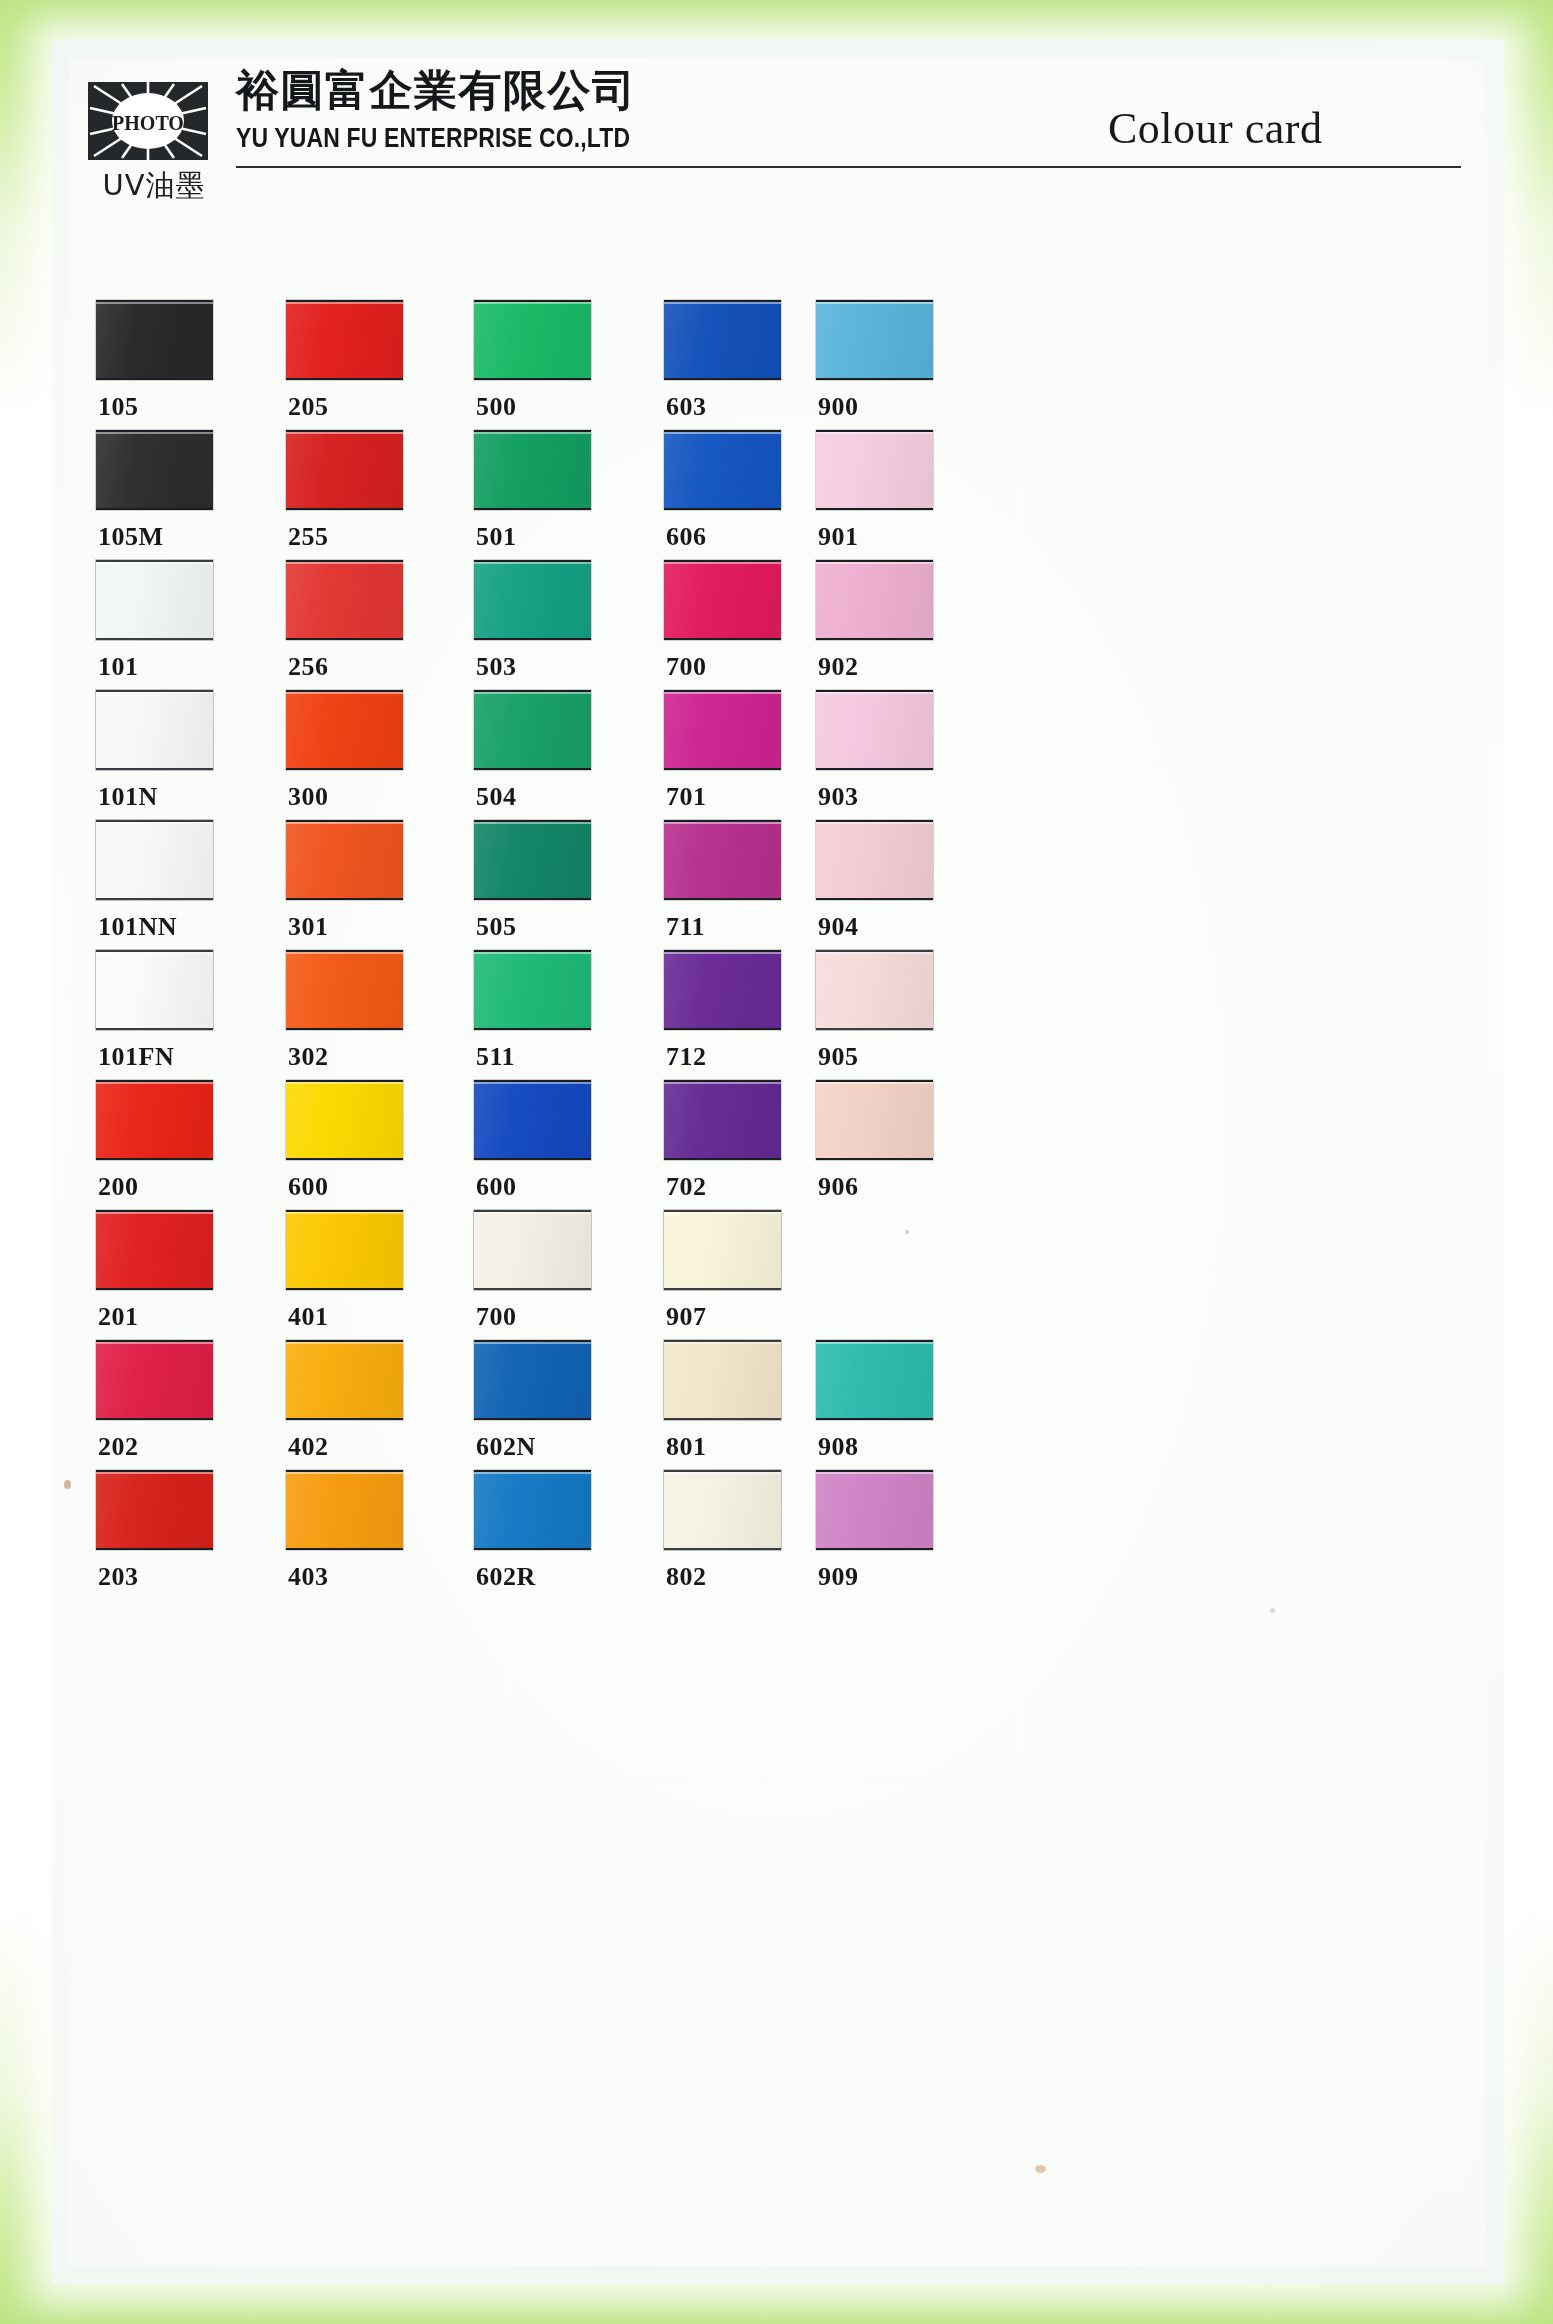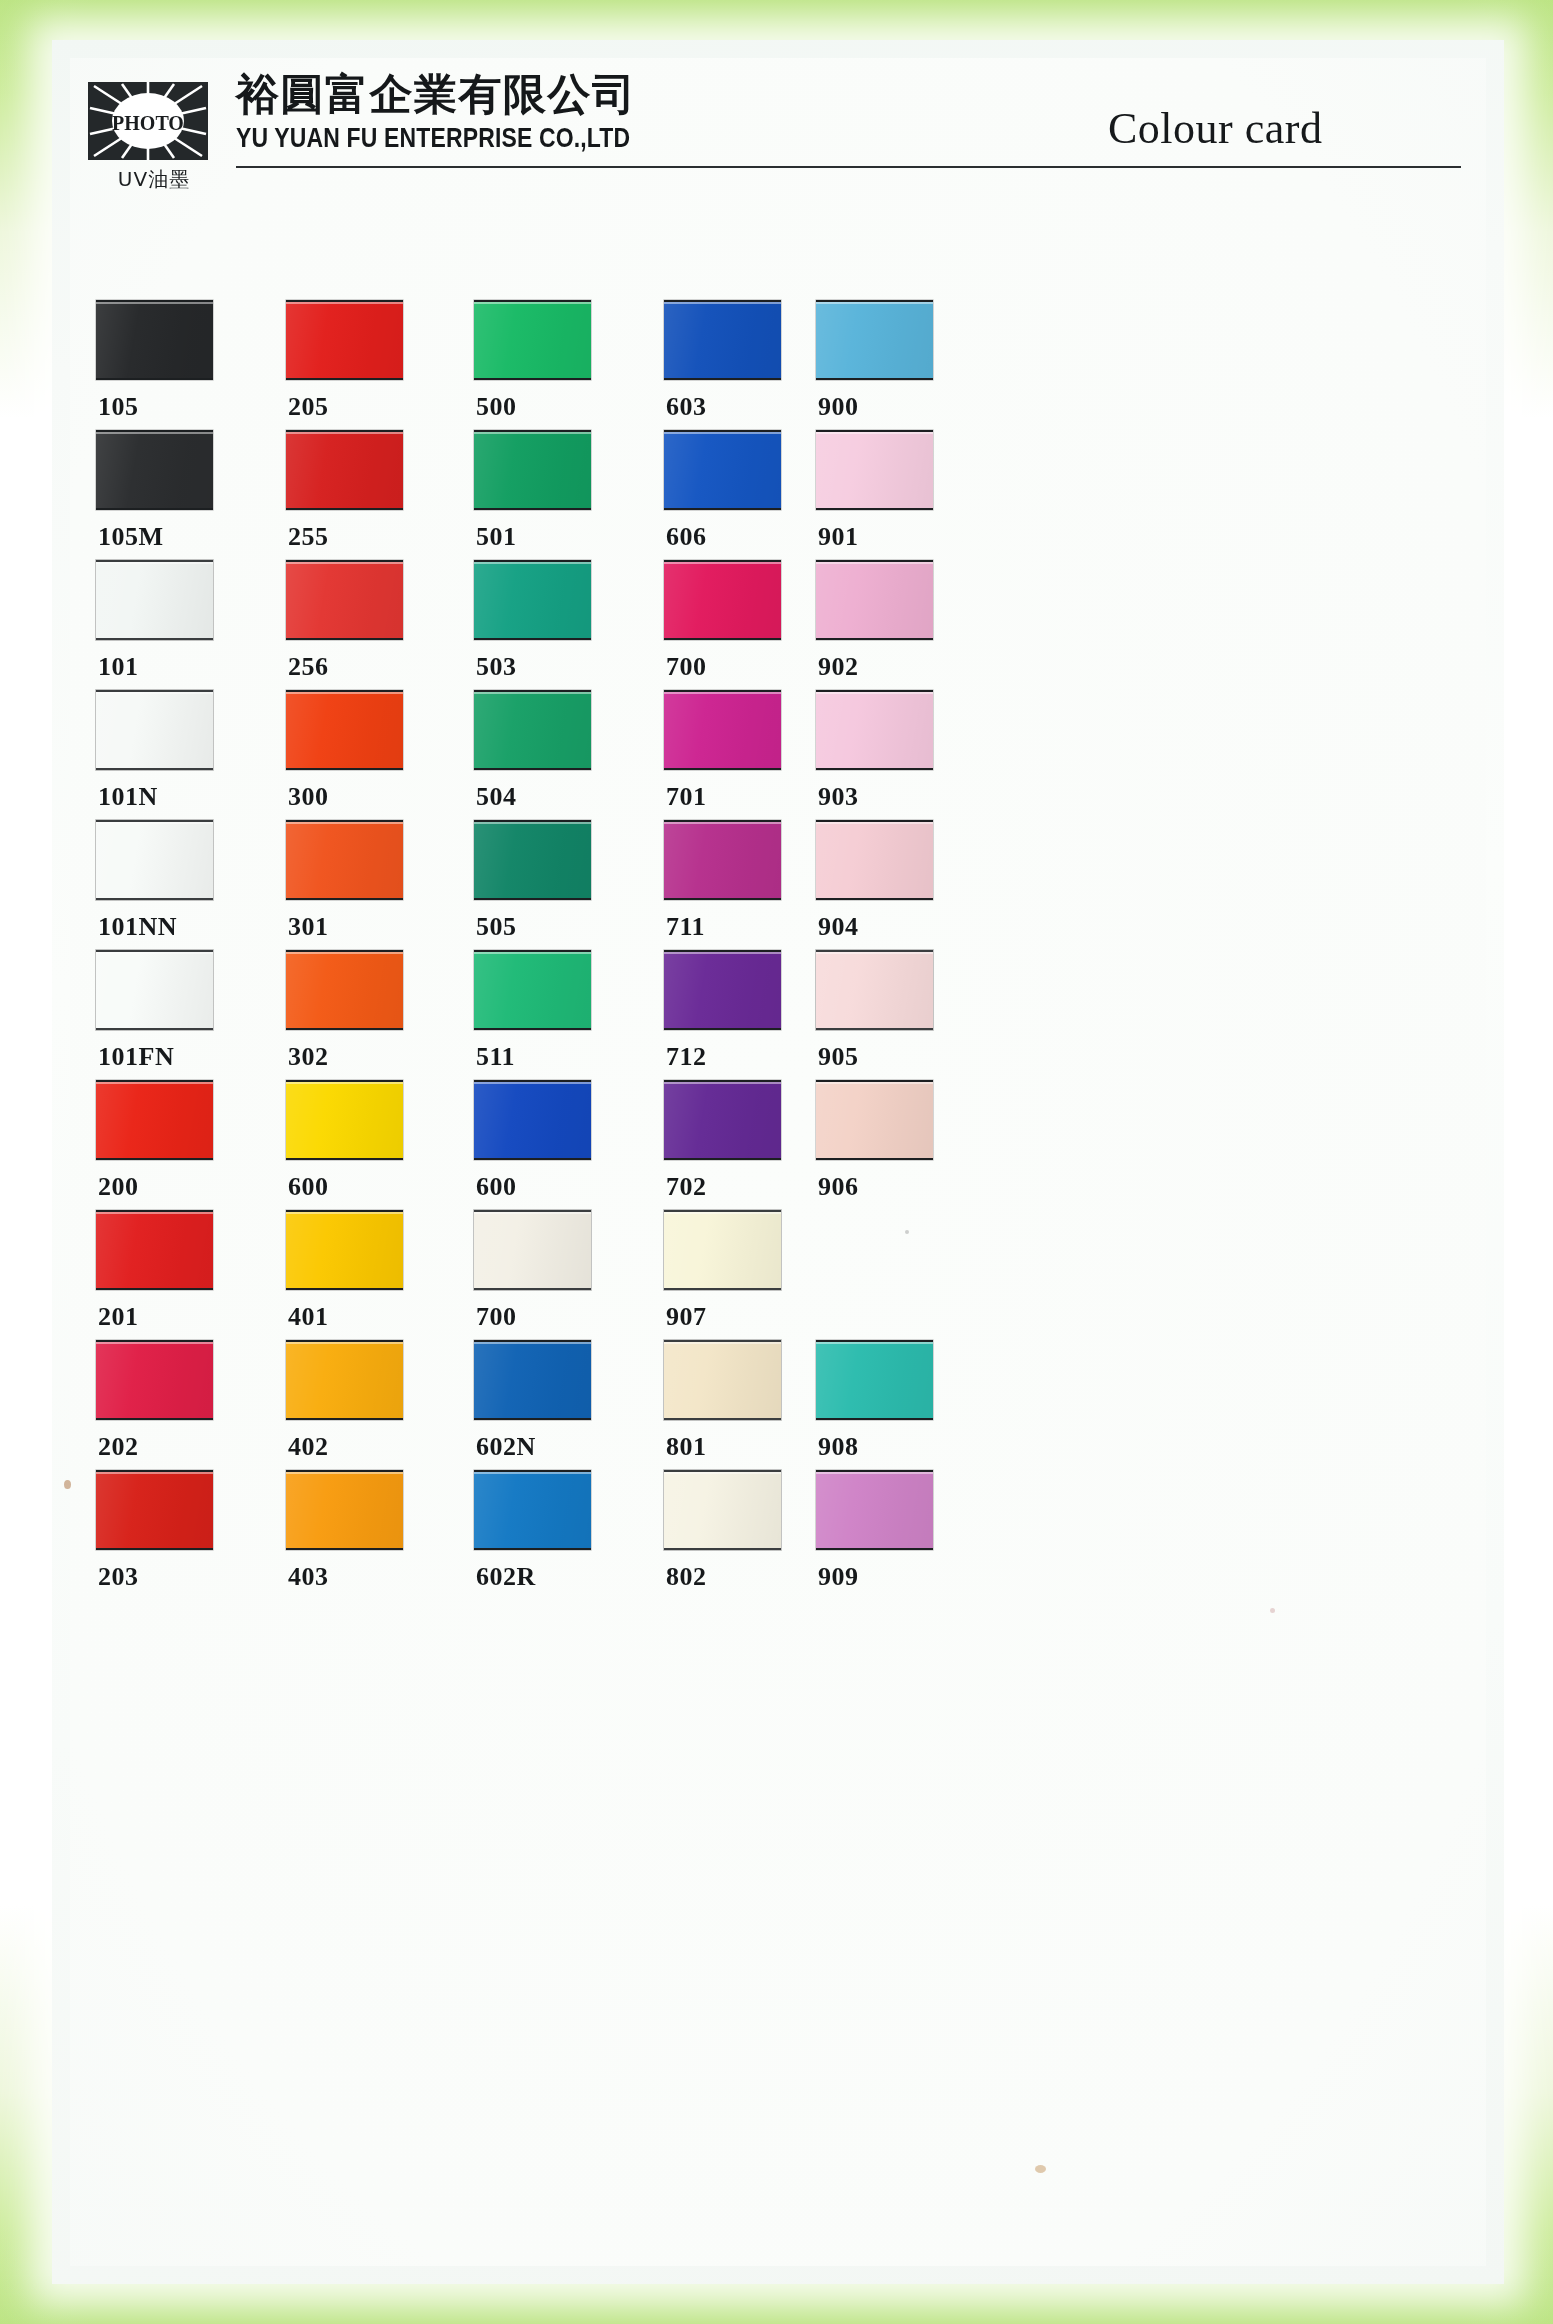--- a/index.html
+++ b/index.html
@@ -66,33 +66,33 @@
     position: relative;
     width: 120px; height: 78px;
     background: #24282a;
   }
   .logo-mark svg { display: block; width: 120px; height: 78px; }
   .logo-sub {
     position: absolute;
     left: 4px; top: 84px;
     width: 124px;
     text-align: center;
-    font-size: 20px;
+    font-size: 29px;
     letter-spacing: 1px;
     color: #1b1e20;
     font-family: "DejaVu Sans", "Liberation Sans", sans-serif;
   }
 
   .company-block {
     position: absolute;
     left: 148px; top: 0px;
     width: 560px;
   }
   .company-cn {
-    font-family: Liberation Sans, sans-serif;
+    font-family: Liberation Mono, monospace;
     font-size: 43px;
     font-weight: 700;
     letter-spacing: 1.5px;
     color: #15181a;
     line-height: 1.12;
     white-space: nowrap;
   }
   .company-en {
     margin-top: 4px;
     font-family: "Liberation Sans Narrow", "Liberation Sans", sans-serif;

